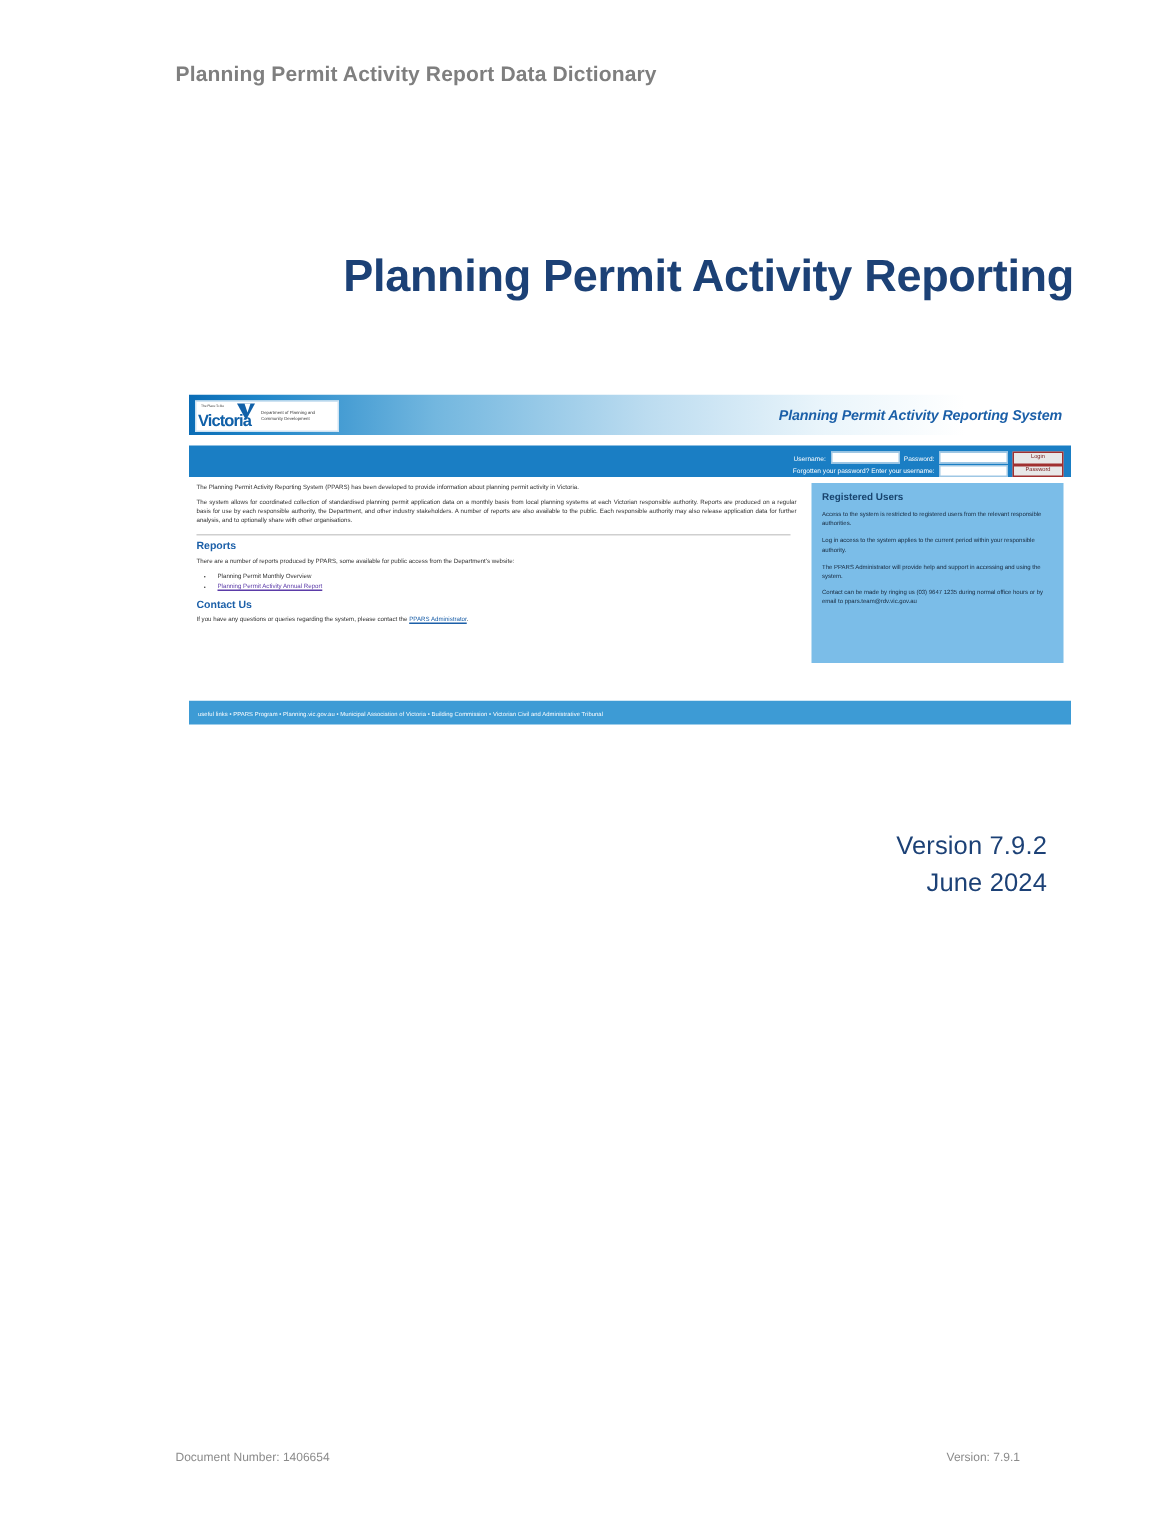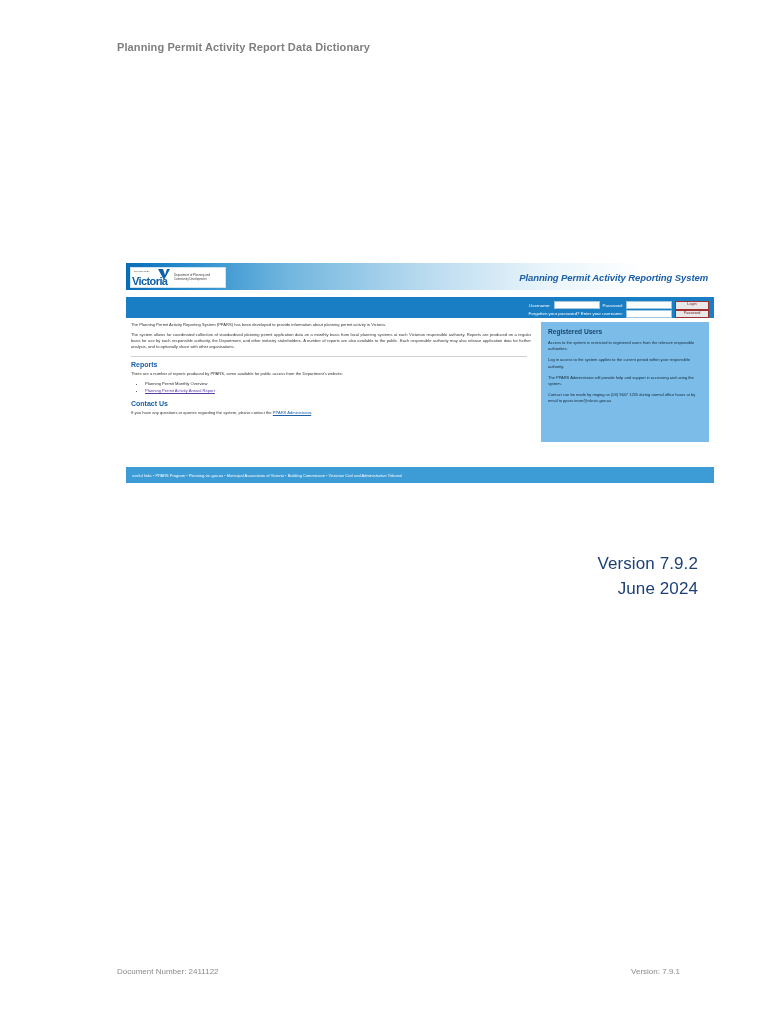--- a/index.html
+++ b/index.html
@@ -13,21 +13,21 @@
     position: relative;
     font-family: "Liberation Sans", sans-serif;
     overflow: hidden;
   }
 
   
   .doc-header {
     position: absolute;
     left: 117px;
     top: 41px;
-    font-size: 11px;
+    font-size: 14px;
     font-weight: bold;
     color: #7f7f7f;
     letter-spacing: 0.1px;
   }
 
   
   .cover-title-block {
     position: absolute;
     left: 118px;
     top: 168px;
@@ -298,20 +298,21 @@
     top: 0;
     text-align: right;
   }
 </style>
 </head>
 <body>
 
 <div class="doc-header">Planning Permit Activity Report Data Dictionary</div>
 
 <div class="cover-title-block">
+  <div class="cover-title-1">Planning Permit Activity Reporting</div>
 </div>
 
 <div class="screenshot">
 
   <div class="ss-banner">
     <div class="ss-logo">
       <div class="ss-logo-mark">
         <div class="vic-top">The Place To Be</div>
         <div class="vic-word">Victoria</div>
         <div class="vic-v"></div>
@@ -379,19 +380,19 @@
 </div>
 
 <div class="version-block">
   <div class="version-line">Version 7.9.2</div>
   <div class="version-line">June 2024</div>
 </div>
 
 <div class="page-footer">
   <div class="ft-row">
     <span>Document Number:</span>
-    <span>2411122</span>
+    <span>1406654</span>
     <span class="ft-right">
       <span>Version:</span>
       <span>7.9.1</span>
     </span>
   </div>
 </div>
 
 </body></html>

